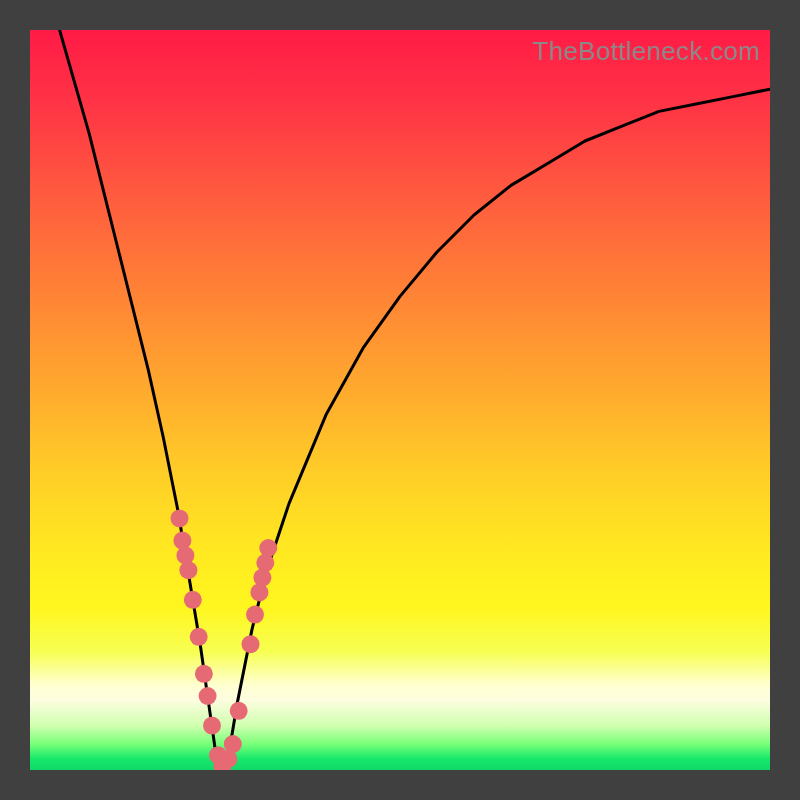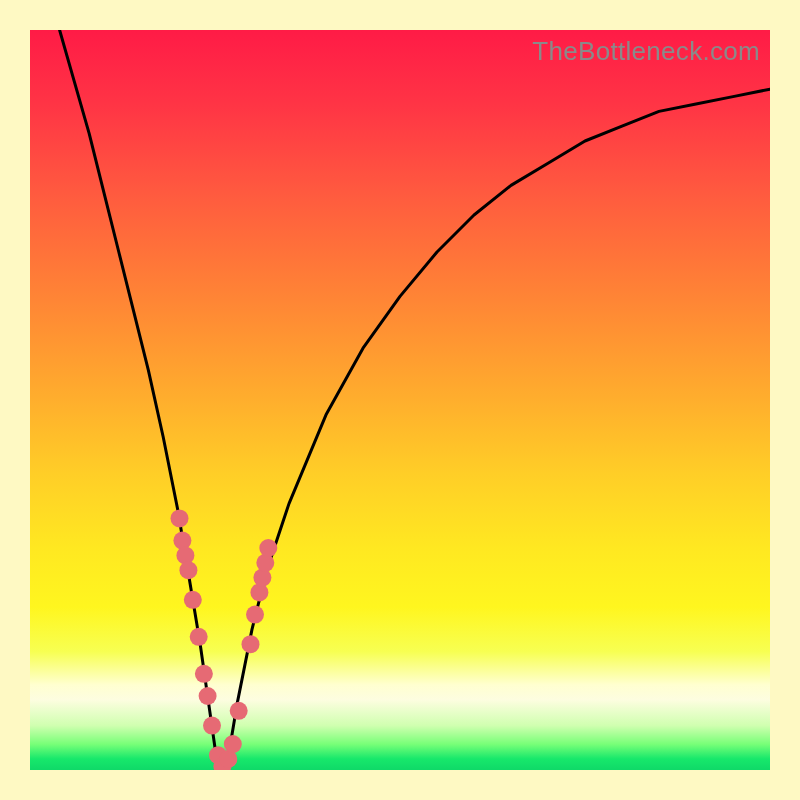--- a/index.html
+++ b/index.html
@@ -7,21 +7,21 @@
     padding: 0;
     width: 800px;
     height: 800px;
     overflow: hidden;
     background: #000;
     font-family: Arial, Helvetica, sans-serif;
   }
   .frame {
     position: absolute;
     inset: 0;
-    background: #fef9c3;
+    background: #404040;
     padding-left: 36px;
   }
   .plot {
     position: absolute;
     left: 30px;
     top: 30px;
     width: 740px;
     height: 740px;
     overflow: hidden;
   }

